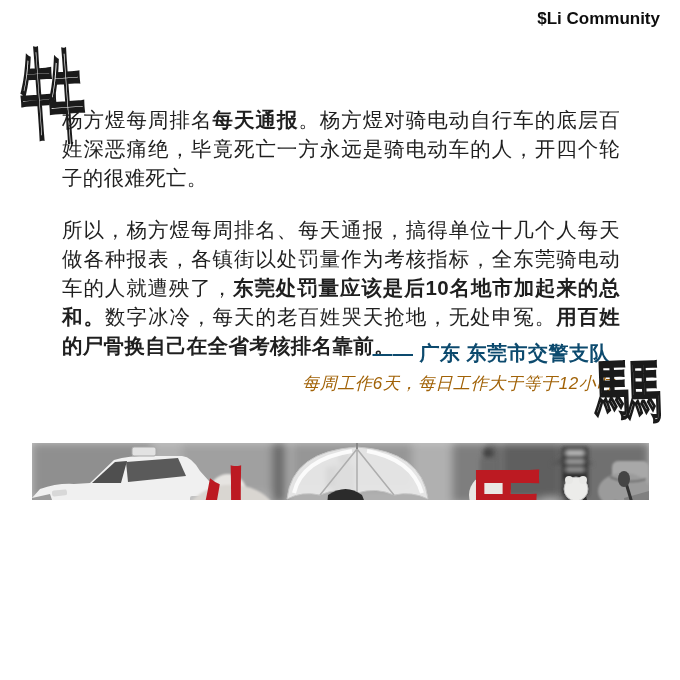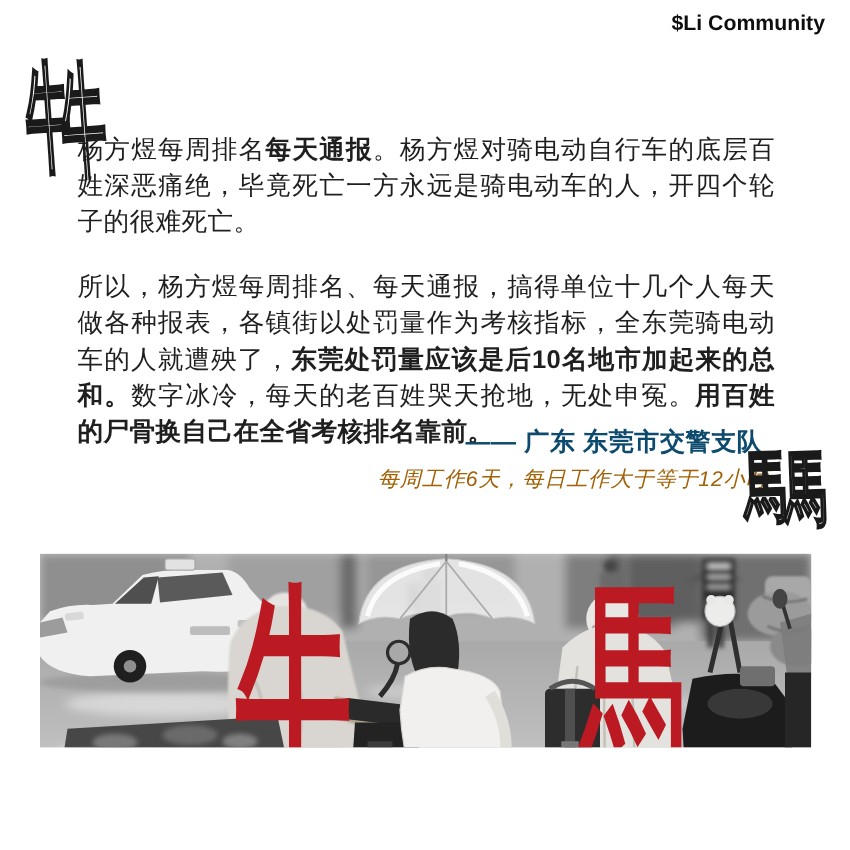--- a/index.html
+++ b/index.html
@@ -1,16 +1,16 @@
 <!DOCTYPE html>
 <html><head>
 <meta charset="utf-8">
 <style>
   html,body{margin:0;padding:0;background:#fff;}
-  .canvas{position:relative;width:680px;height:598px;background:#ffffff;overflow:hidden;
+  .canvas{position:relative;width:680px;height:500px;background:#ffffff;overflow:hidden;
           font-family:"Liberation Sans",sans-serif;color:#1f1f1f;}
   .community{position:absolute;top:9px;right:20px;font-size:17px;font-weight:bold;color:#0e0e0e;}
   .para{position:absolute;left:62px;width:558px;font-size:20.5px;line-height:29px;
         color:#1f1f1f;text-align:justify;letter-spacing:0.3px;}
   .para-1{top:84px;}
   .para-2{top:194px;}
   .seg{font-weight:normal;}
   .seg-b{font-weight:bold;}
   .attrib{position:absolute;top:340px;right:70px;font-size:20px;font-weight:bold;color:#0c4a6e;letter-spacing:0.5px;}
   .note{position:absolute;top:372px;right:66px;font-size:17px;font-style:italic;color:#a16207;letter-spacing:0.6px;}

